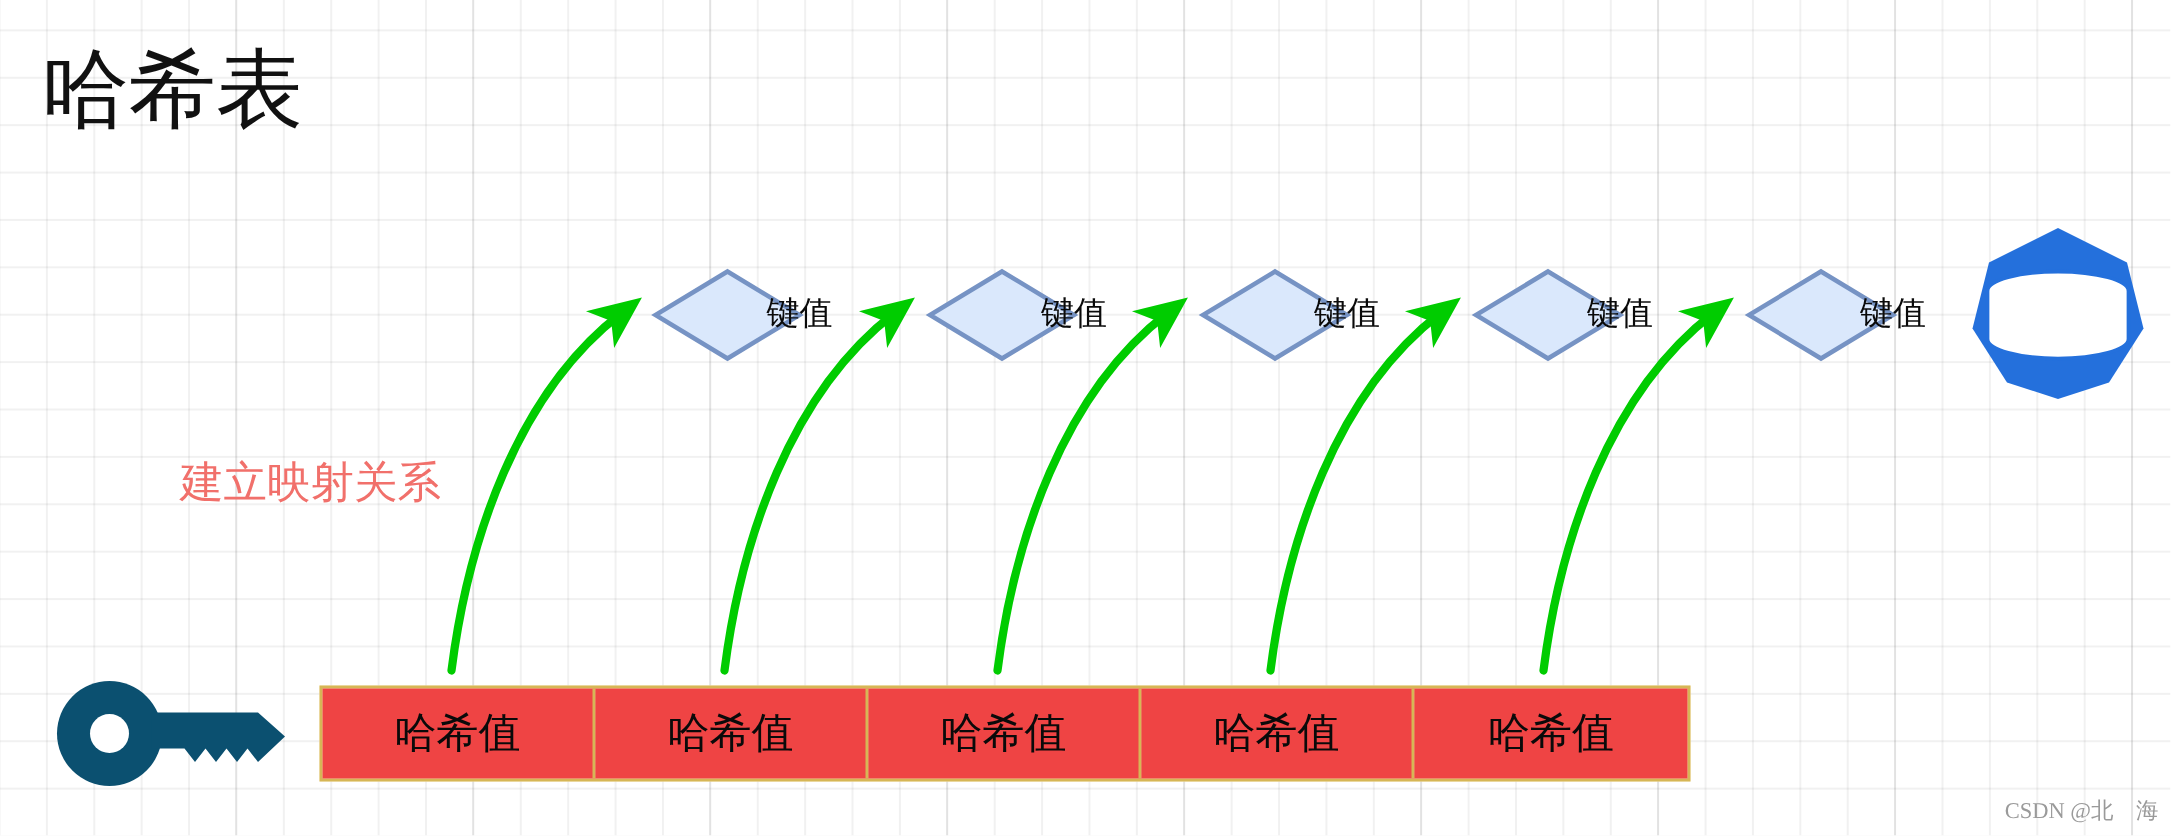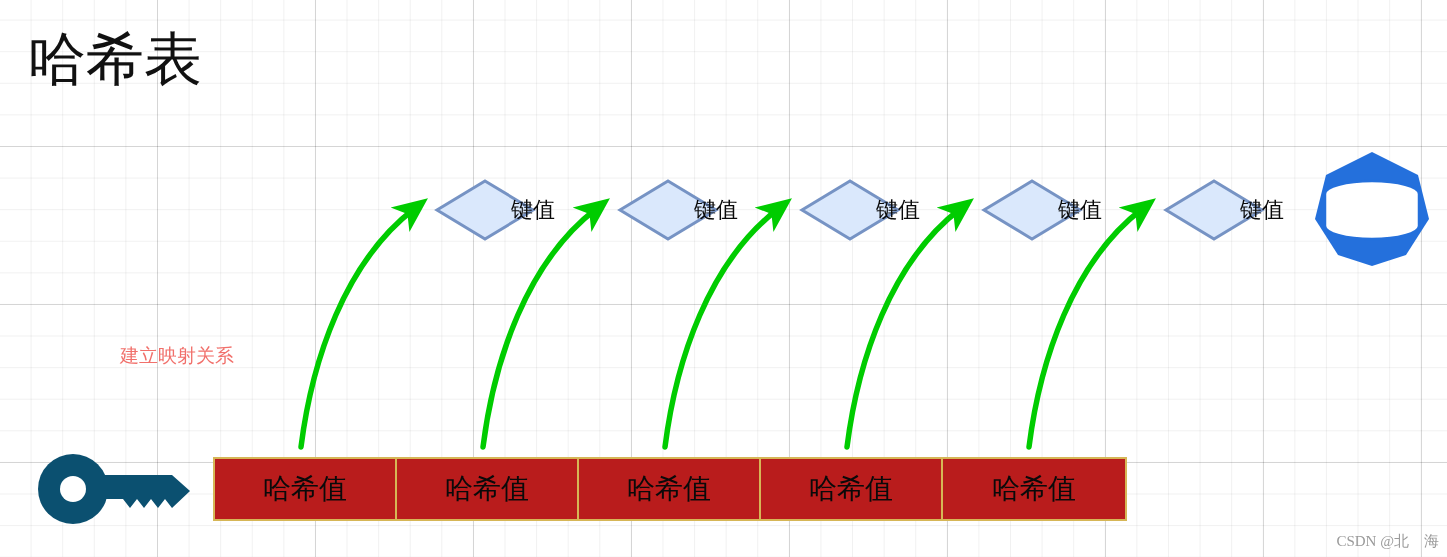--- a/index.html
+++ b/index.html
@@ -40,26 +40,25 @@
     font-family: "DejaVu Sans", "Liberation Sans", sans-serif;
     white-space: nowrap;
     letter-spacing: 0px;
   }
 
   
   #annotation {
     position: absolute;
     left: 120px;
     top: 309px;
-    font-size: 19px;
+    font-size: 29px;
     line-height: 30px;
     color: #f1706b;
     white-space: nowrap;
-    font-family: Liberation Serif, serif;
-    margin-top: 32px;
+    font-family: Liberation Mono, monospace;
   }
 
   
   #overlay {
     position: absolute;
     left: 0;
     top: 0;
     width: 1447px;
     height: 557px;
   }
@@ -91,21 +90,21 @@
   .hash-cell {
     width: 182px;
     height: 100%;
     box-sizing: border-box;
     border-right: 2px solid #d6b656;
     display: flex;
     align-items: center;
     justify-content: center;
     font-size: 28px;
     color: #0a0a0a;
-    background: #b91c1c;
+    background: #ef4444;
     font-family: "DejaVu Sans", "Liberation Sans", sans-serif;
   }
   .hash-cell:last-child {
     border-right: none;
   }
 
   
   #watermark {
     position: absolute;
     right: 8px;

